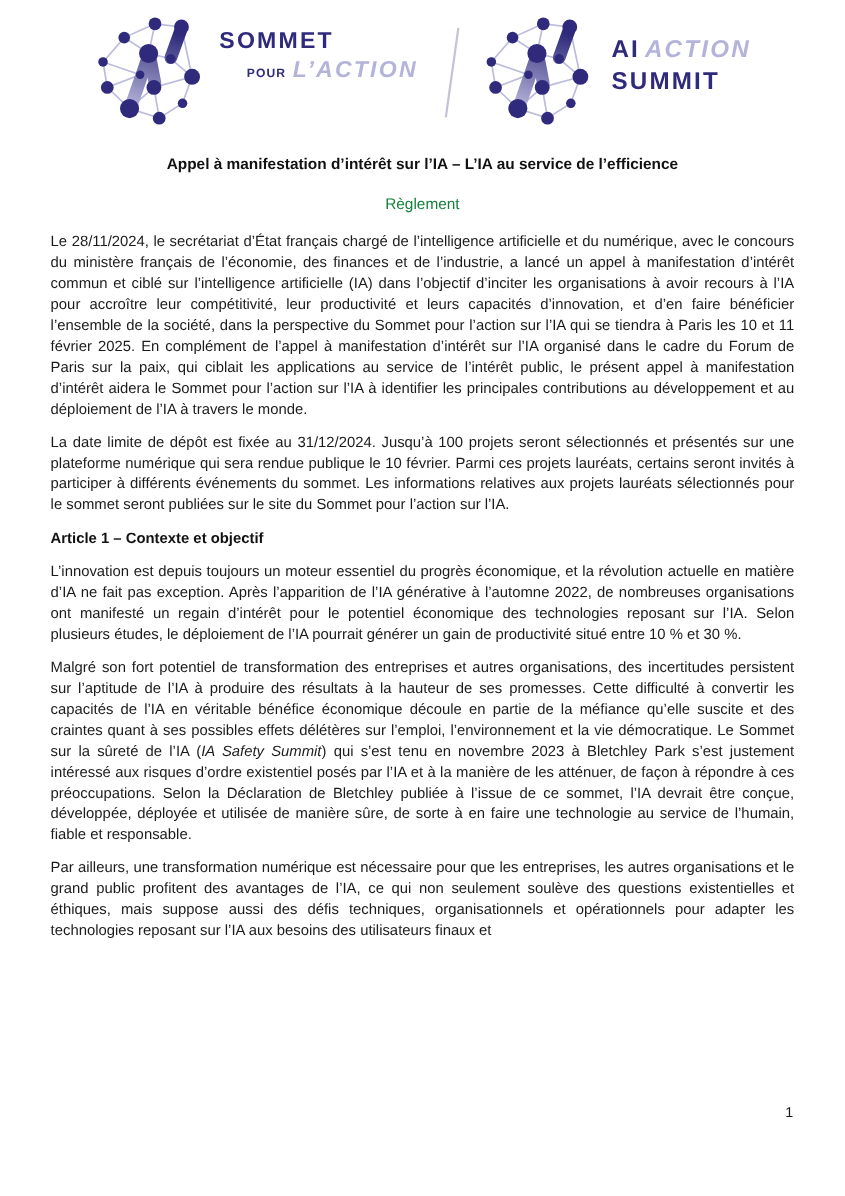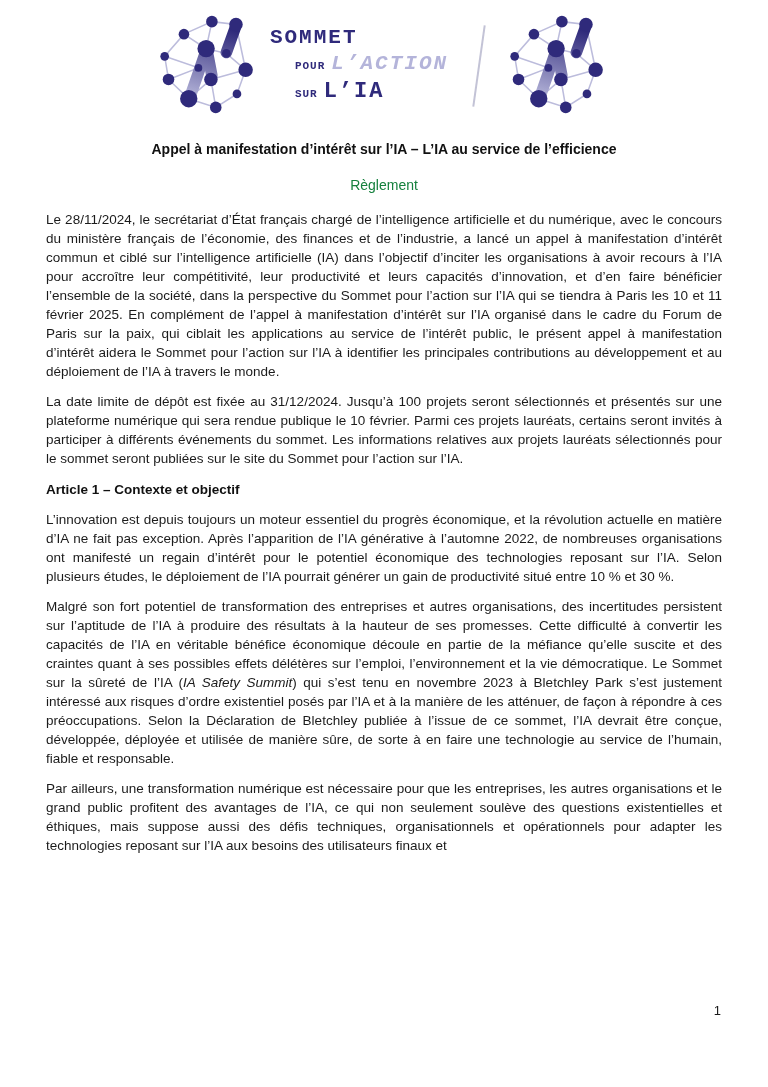--- a/index.html
+++ b/index.html
@@ -12,21 +12,20 @@
     font-family:"Liberation Sans", sans-serif;
     color:#1b1b1b;
     overflow:hidden;
   }
   
   header {
     display:flex;
     align-items:flex-start;
     justify-content:center;
     padding-top:12px;
-    font-family:Liberation Mono, monospace;
   }
   .net-icon { width:106px; height:106px; flex:0 0 auto; }
   .logo { display:flex; align-items:flex-start; }
   .logo-fr-text { margin-left:8px; padding-top:13px; white-space:nowrap; }
   .logo-en-text { margin-left:12px; padding-top:20px; white-space:nowrap; }
   .navy   { color:#2f2a7b; }
   .accent { color:#b4b4da; font-style:italic; }
   .lg-big   { font-size:21px; font-weight:bold; letter-spacing:2px; }
   .lg-big2  { font-size:22px; font-weight:bold; letter-spacing:2px; }
   .lg-small { font-size:11px; font-weight:bold; letter-spacing:1px; margin-right:6px;padding-left:25px; }
@@ -107,21 +106,20 @@
           <circle cx="83" cy="13" r="7"></circle>
             <circle cx="52" cy="38" r="9"></circle>
           <circle cx="57" cy="70" r="7"></circle>
             <circle cx="73" cy="43" r="4.5"></circle>
           <circle cx="44" cy="58" r="4"></circle>
         </g>
       </svg>
       <div class="logo-fr-text">
         <div class="logo-line lg-big navy">SOMMET</div>
         <div class="logo-line"><span class="lg-small navy">POUR</span><span class="lg-big accent">L’ACTION</span></div>
-        <div class="logo-line"><span class="lg-small navy">SUR</span><span class="lg-big2 navy">L’IA</span></div>
       </div>
     </div>
 
     <div class="slash"></div>
 
     <div class="logo">
       <svg class="net-icon" viewBox="0 0 110 110" aria-hidden="true">
         <g stroke="#bcbcdc" stroke-width="1.6" fill="none">
           <path d="M58,10 L29,23 L9,46 L13,70 L34,90 L62,99 L84,85 L93,60 L83,13 Z"></path>
           <path d="M58,10 L52,38 L29,23"></path>
@@ -146,20 +144,24 @@
             <circle cx="62" cy="99" r="6"></circle>
           <circle cx="84" cy="85" r="4.5"></circle>
             <circle cx="93" cy="60" r="7.5"></circle>
           <circle cx="83" cy="13" r="7"></circle>
             <circle cx="52" cy="38" r="9"></circle>
           <circle cx="57" cy="70" r="7"></circle>
             <circle cx="73" cy="43" r="4.5"></circle>
           <circle cx="44" cy="58" r="4"></circle>
         </g>
       </svg>
+      <div class="logo-en-text">
+        <div class="logo-line"><span class="lg-big2 navy">AI</span> <span class="lg-big2 accent">ACTION</span></div>
+        <div class="logo-line lg-big2 navy">SUMMIT</div>
+      </div>
     </div>
 
   </header>
 
   <main>
     <h1>Appel à manifestation d’intérêt sur l’IA – L’IA au service de l’efficience</h1>
     <h2>Règlement</h2>
 
     <p class="first">Le 28/11/2024, le secrétariat d’État français chargé de l’intelligence artificielle et du numérique, avec le concours du ministère français de l’économie, des finances et de l’industrie, a lancé un appel à manifestation d’intérêt commun et ciblé sur l’intelligence artificielle (IA) dans l’objectif d’inciter les organisations à avoir recours à l’IA pour accroître leur compétitivité, leur productivité et leurs capacités d’innovation, et d’en faire bénéficier l’ensemble de la société, dans la perspective du Sommet pour l’action sur l’IA qui se tiendra à Paris les 10 et 11 février 2025. En complément de l’appel à manifestation d’intérêt sur l’IA organisé dans le cadre du Forum de Paris sur la paix, qui ciblait les applications au service de l’intérêt public, le présent appel à manifestation d’intérêt aidera le Sommet pour l’action sur l’IA à identifier les principales contributions au développement et au déploiement de l’IA à travers le monde.</p>
     <p>La date limite de dépôt est fixée au 31/12/2024. Jusqu’à 100 projets seront sélectionnés et présentés sur une plateforme numérique qui sera rendue publique le 10 février. Parmi ces projets lauréats, certains seront invités à participer à différents événements du sommet. Les informations relatives aux projets lauréats sélectionnés pour le sommet seront publiées sur le site du Sommet pour l’action sur l’IA.</p>

